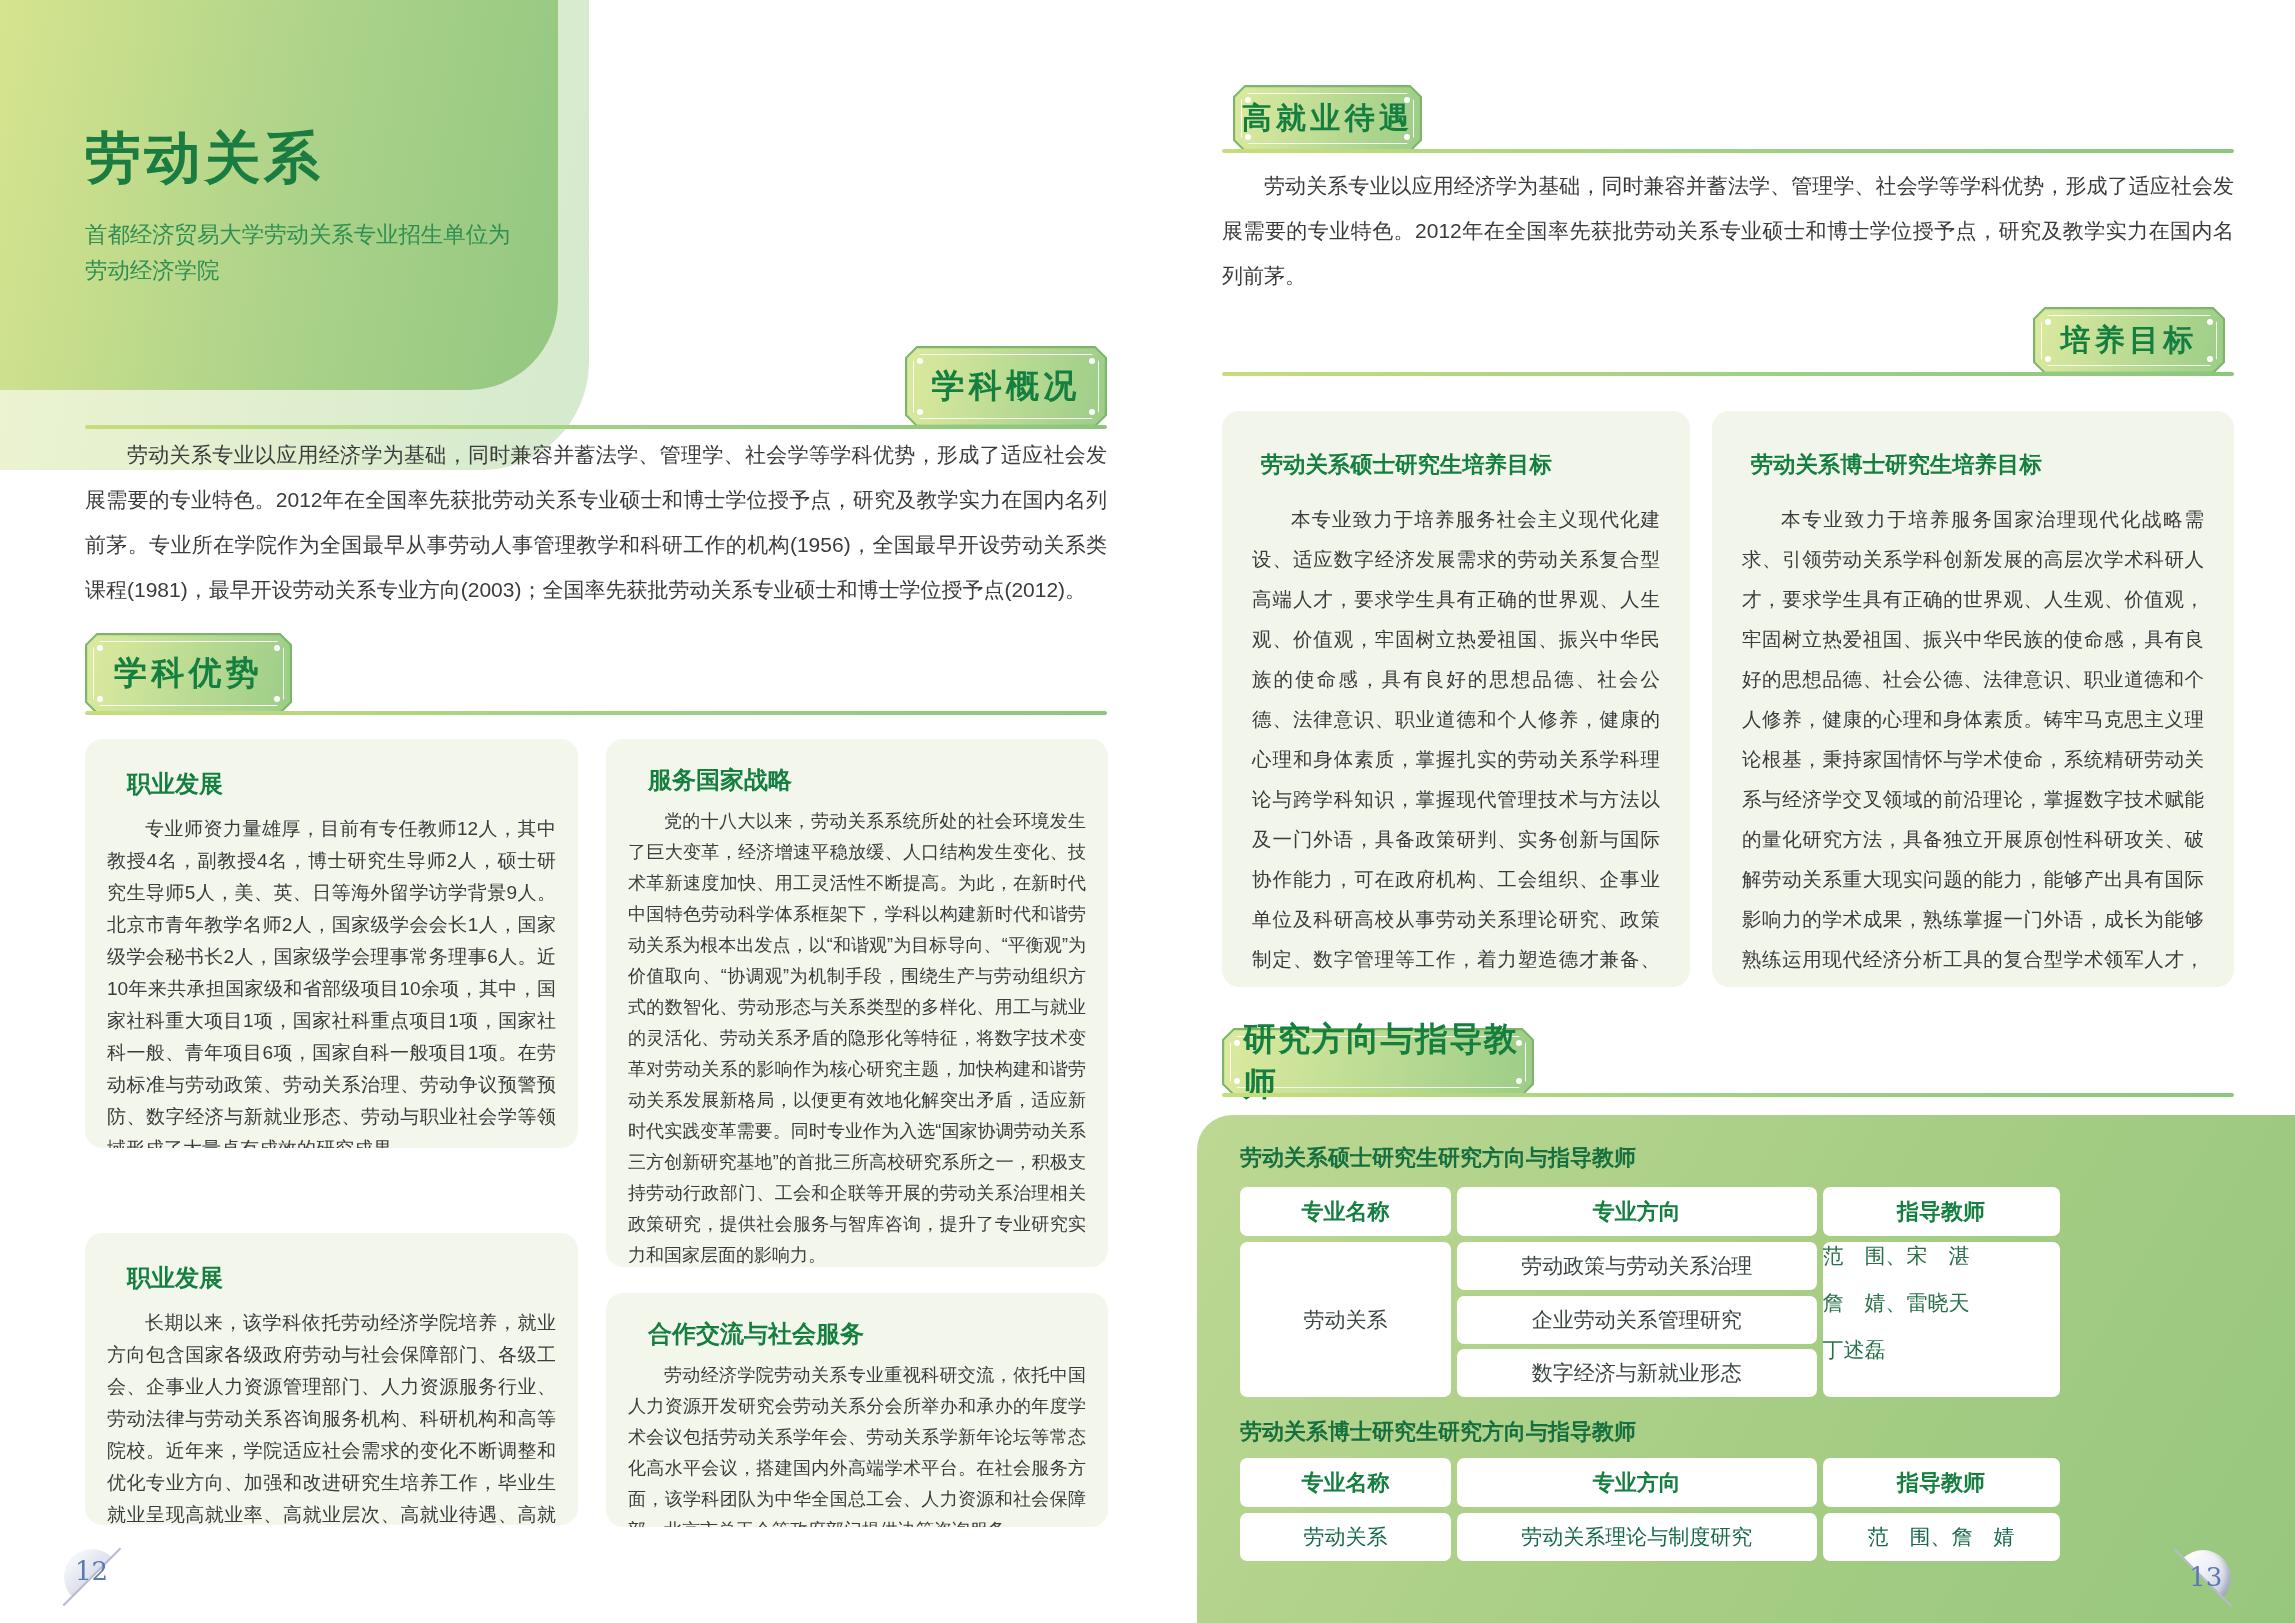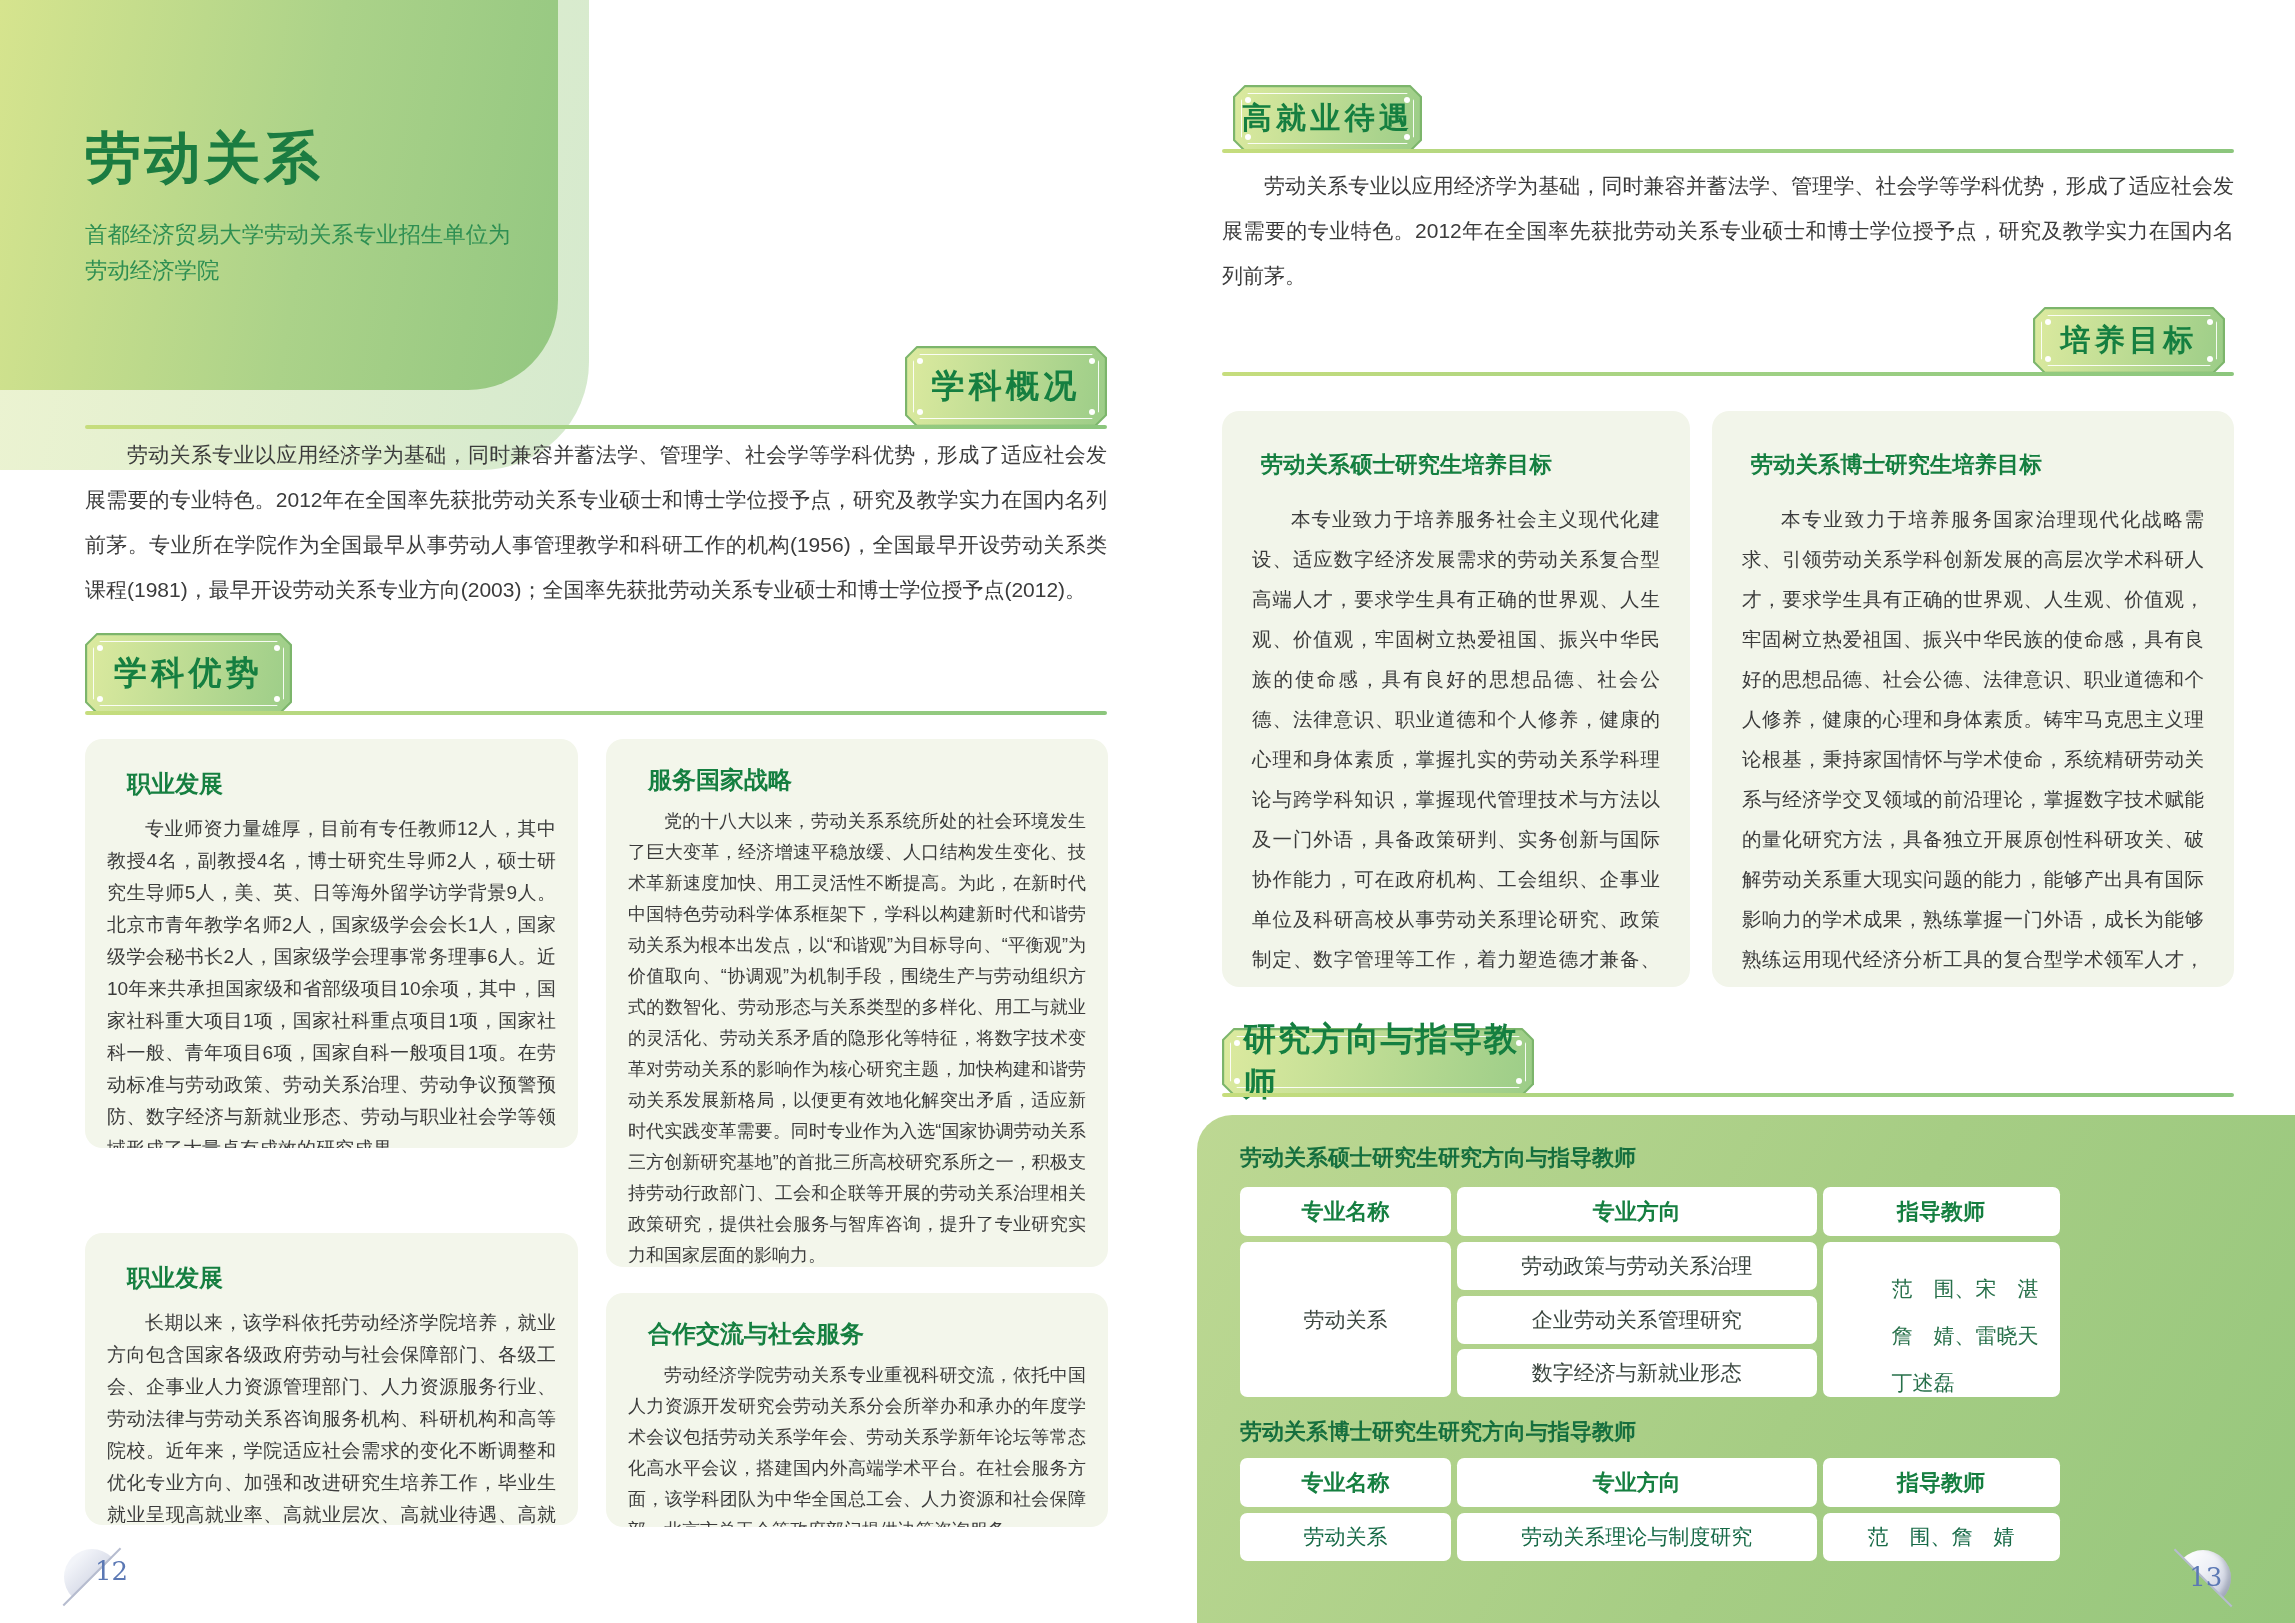--- a/index.html
+++ b/index.html
@@ -58,37 +58,37 @@
 
   
   .research-panel{position:absolute;left:1197px;top:1115px;width:1099px;height:508px;
       background:linear-gradient(120deg,#bdd893 0%,#a6cd84 55%,#97c77d 100%);
       border-top-left-radius:35px;}
   .tbl-title{position:absolute;margin:0;font-size:22px;font-weight:bold;color:#156f3e;}
   .tbl{position:absolute;display:grid;gap:5.8px;}
   .tbl .cell{background:#ffffff;border-radius:7.2px;display:flex;align-items:center;justify-content:center;
       font-size:21px;color:#3a453e;}
   .tbl .head{color:#157f40;font-weight:bold;font-size:22px;}
-  .tbl .adv{flex-direction:column;align-items:flex-start;justify-content:flex-end;
-      padding-left:69px;box-sizing:border-box;gap:19px;color:#27704a;}
+  .tbl .adv{flex-direction:column;align-items:flex-start;justify-content:flex-start;
+      box-sizing:border-box;gap:19px;color:#27704a;}
   .tbl.doctor .cell{color:#176a47;}
   .tbl.doctor .head{color:#157f40;}
 
   
   .corner{position:absolute;width:56px;height:56px;}
   .corner .disc{position:absolute;inset:0;border-radius:50%;}
   .corner.c12 .disc{background:linear-gradient(135deg,#f2f4f9 20%,#c2c7da 85%);
       clip-path:polygon(-3% -3%,105% -3%,-3% 105%);}
   .corner.c13 .disc{background:linear-gradient(315deg,#b9bfd4 0%,#eef0f6 55%,#ffffff 90%);
       clip-path:polygon(-3% -3%,105% -3%,105% 105%);box-shadow:inset -4.3px -2.9px 5.8px rgba(90,100,120,.35);}
   .corner .diag{position:absolute;width:81px;height:2.2px;background:#b6bccf;left:50%;top:50%;}
   .corner.c12 .diag{transform:translate(-50%,-50%) rotate(-45deg);}
   .corner.c13 .diag{transform:translate(-50%,-50%) rotate(45deg);}
   .corner .num{position:absolute;font-family:"DejaVu Serif","Liberation Serif",serif;
-      font-size:26px;color:#5b78b4;margin-left:20px;}
+      font-size:26px;color:#5b78b4;}
   .corner.c12 .num{left:11px;top:7.2px;}
   .corner.c13 .num{right:8.7px;top:11.6px;}
 </style>
 </head>
 <body>
 
 <div class="stage">
 
   <div class="pale-block"></div>
   <div class="header-block"></div>

